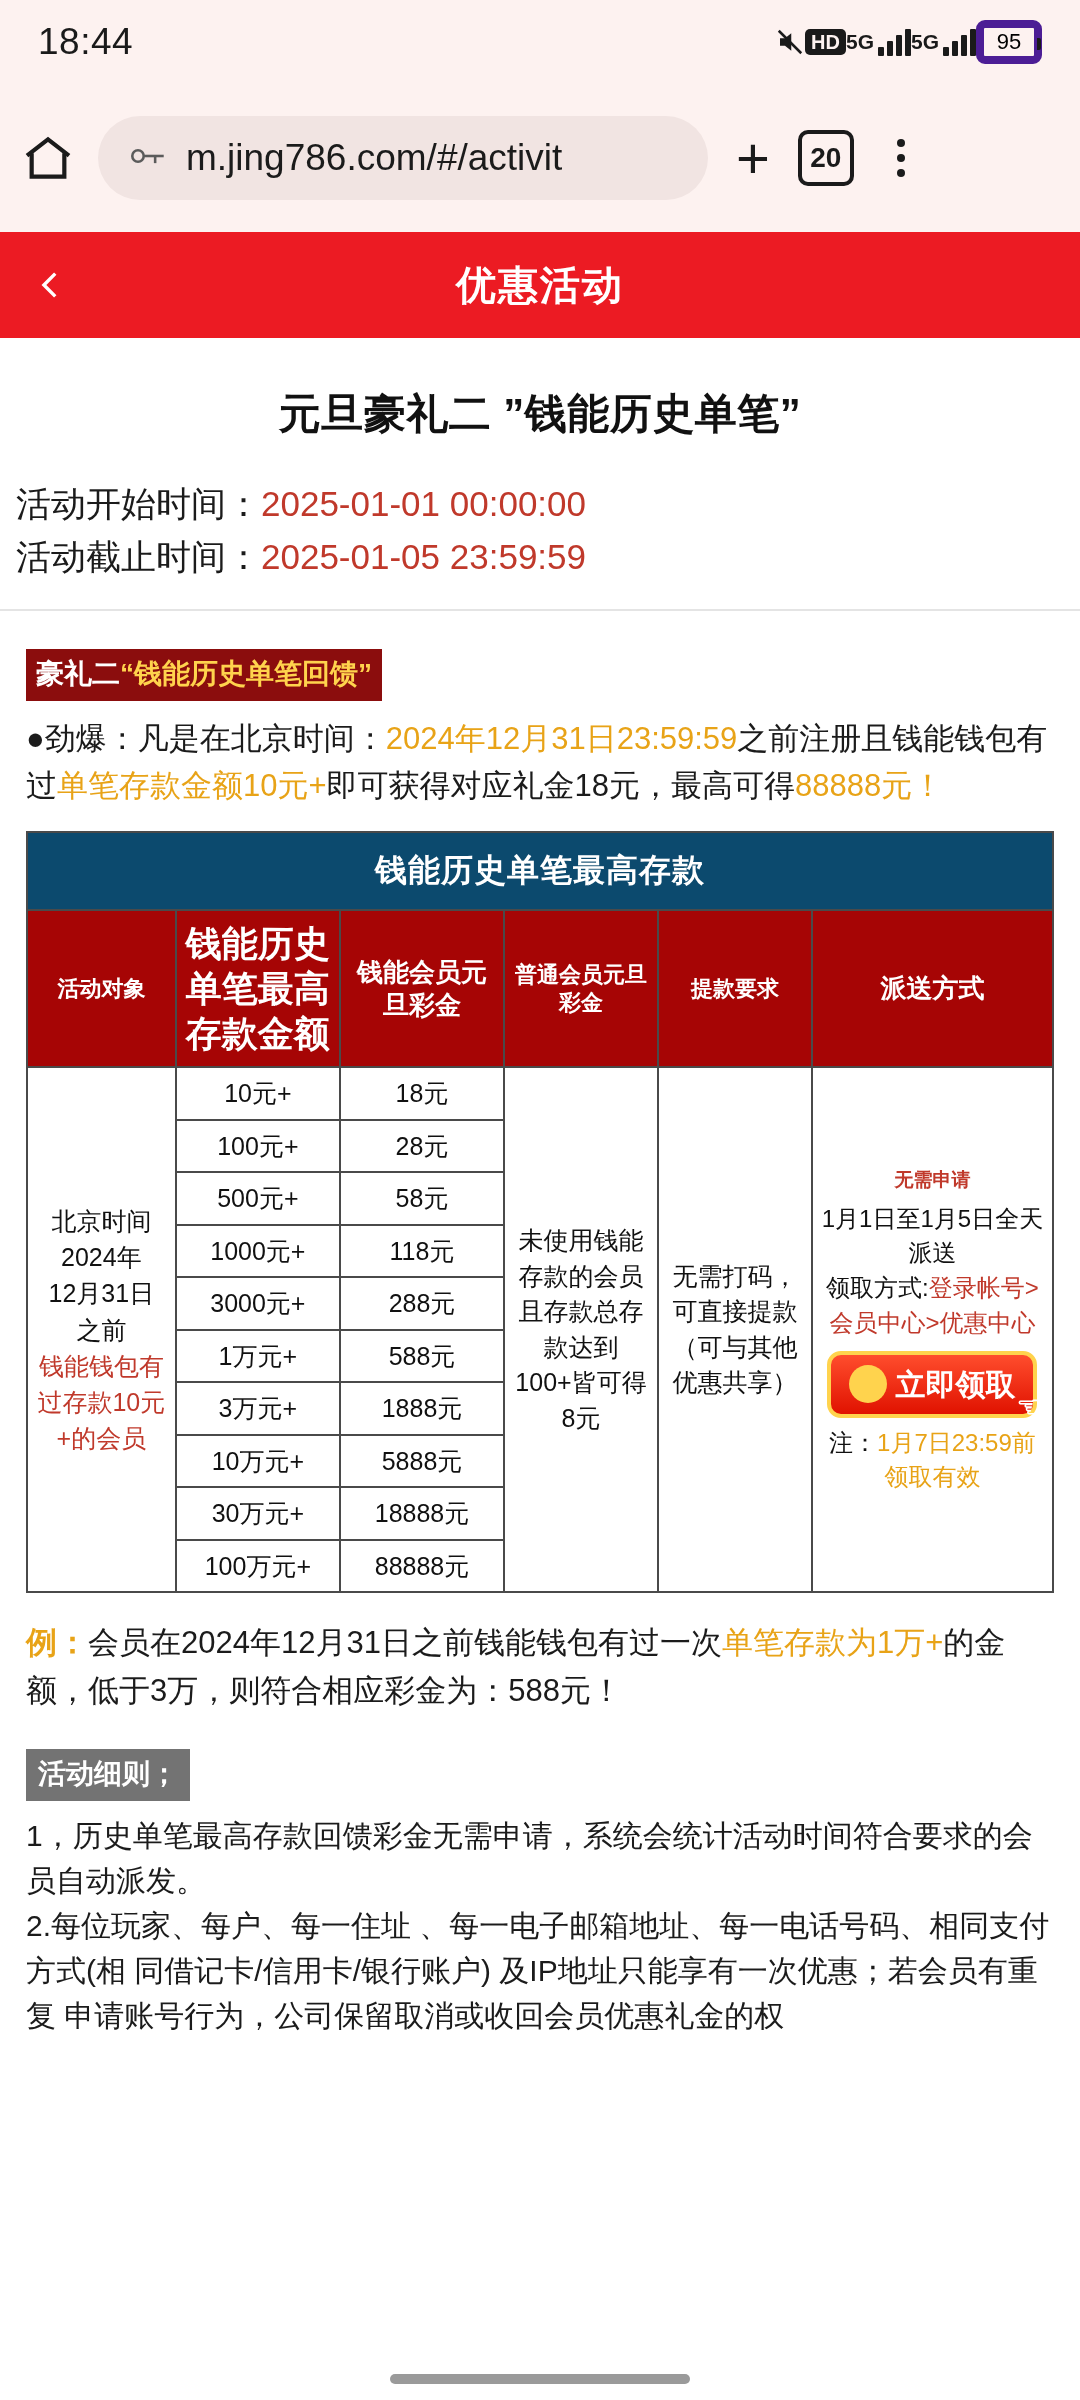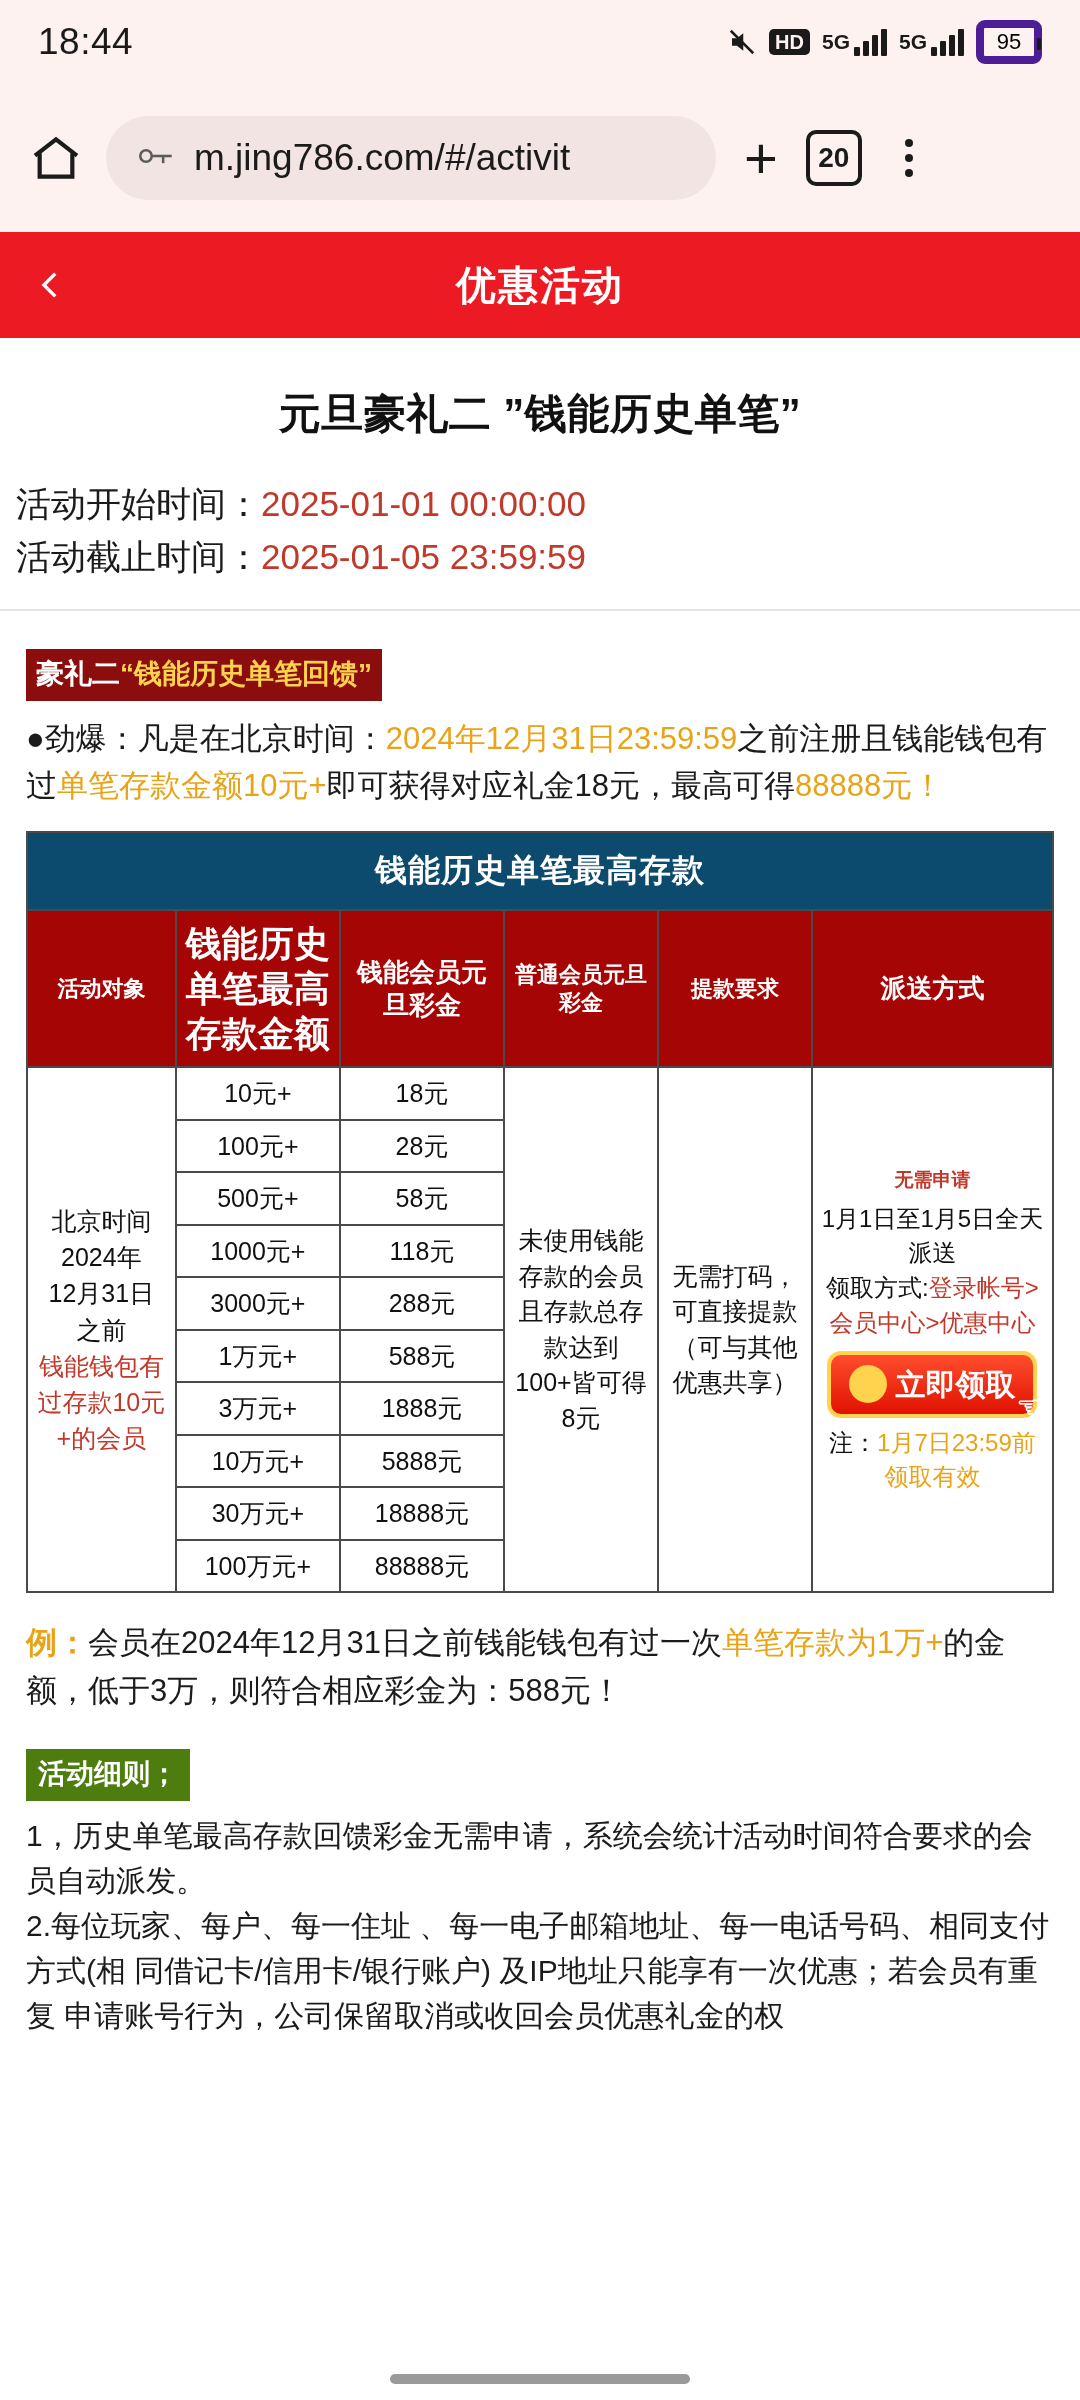--- a/index.html
+++ b/index.html
@@ -21,21 +21,20 @@
     padding: 0 38px;
   }
   .status-time {
     font-size: 37px;
     color: #1a1a1a;
     letter-spacing: 0.5px;
   }
   .status-icons {
     display: flex;
     align-items: center;
-    gap: 12px;
   }
   .si {
     font-size: 25px;
     color: #1a1a1a;
     display: flex;
     align-items: center;
   }
   .badge-hd {
     background: #1a1a1a;
     color: #fdf2f0;
@@ -70,21 +69,21 @@
     background: #1a1a1a;
     border-radius: 0 2px 2px 0;
   }
 
   
   .browserbar {
     height: 148px;
     background: #fdf2f0;
     display: flex;
     align-items: center;
-    padding: 0 28px;
+    padding: 0 20px;
     gap: 22px;
   }
   .home-icon { width: 56px; height: 56px; flex: 0 0 auto; }
   .omnibox {
     flex: 1 1 auto;
     height: 84px;
     background: #f1e4e2;
     border-radius: 42px;
     display: flex;
     align-items: center;
@@ -254,21 +253,21 @@
     font-size: 31px;
     line-height: 1.55;
     color: #1b1b1b;
     padding: 16px 0 10px;
   }
   .example .lbl { color: #e8a317; font-weight: bold; }
   .example .hl { color: #e8a317; }
 
   .rules-tag {
     display: inline-block;
-    background: #4d7c0f;
+    background: #737373;
     color: #fff;
     font-size: 28px;
     font-weight: bold;
     padding: 6px 12px 8px;
     margin: 24px 0 12px;
   }
   .rules p {
     font-size: 30px;
     line-height: 1.5;
     color: #1b1b1b;

